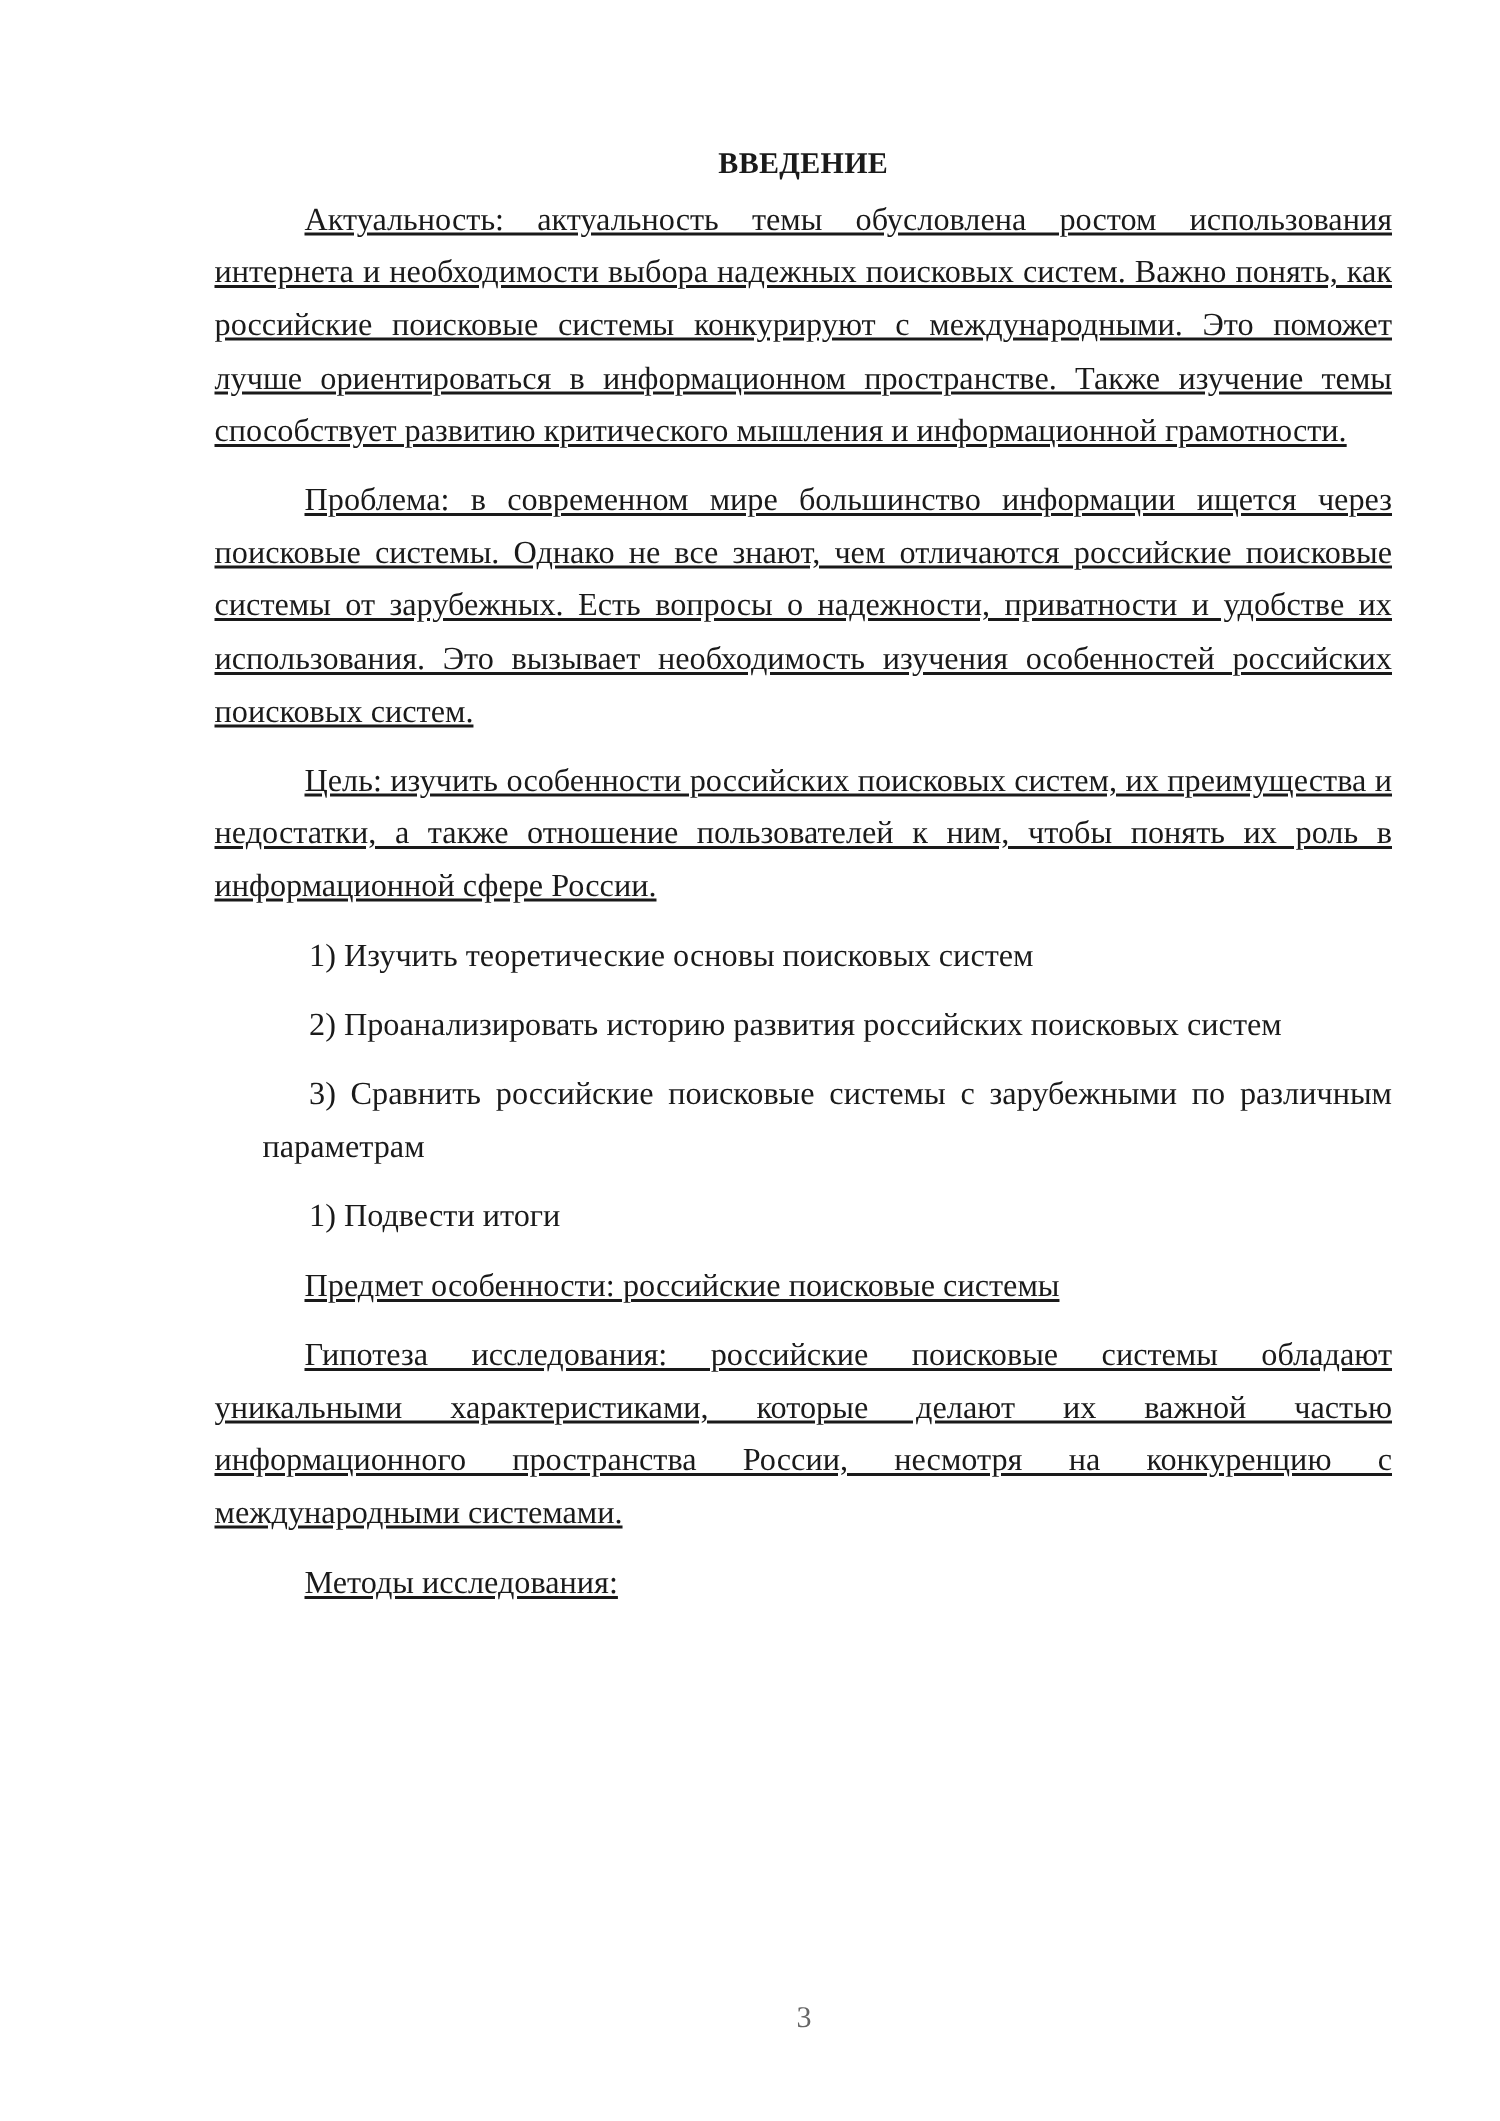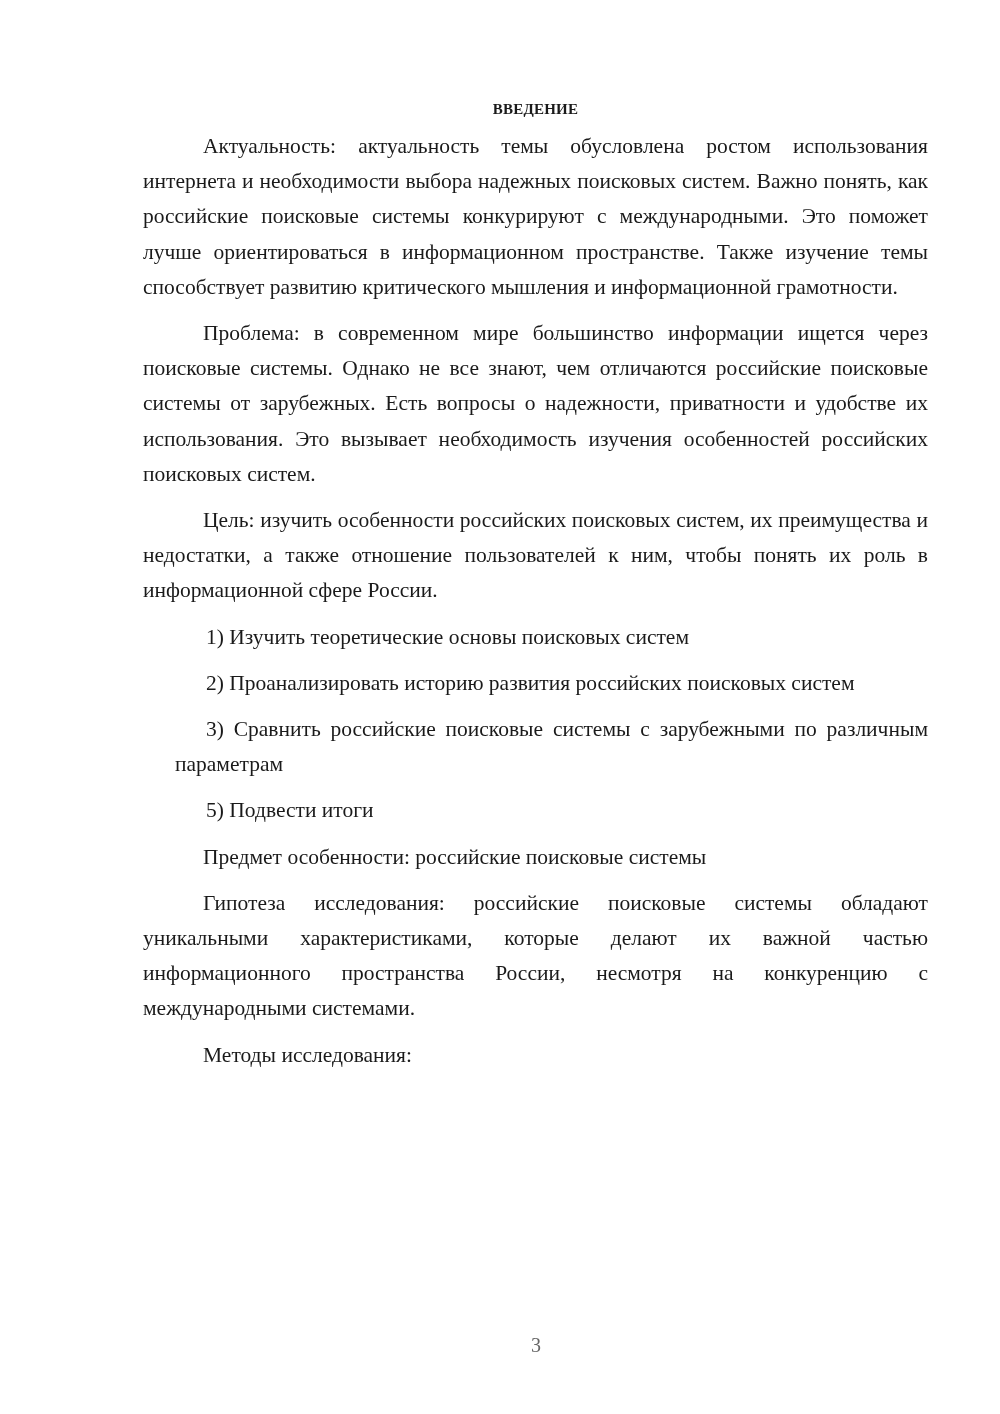--- a/index.html
+++ b/index.html
@@ -4,44 +4,44 @@
 <style>
   html, body { margin: 0; padding: 0; background: #ffffff; }
   body { width: 1000px; height: 1414px; position: relative; overflow: hidden; }
   .page {
     position: absolute; left: 143px; top: 92px; width: 785px;
     font-family: "Liberation Serif", "DejaVu Serif", serif;
     font-size: 21.5px; line-height: 35.2px; color: #1a1a1a;
   }
   .title { text-align: center; font-weight: bold; margin: 0 0 0 0; padding-left: 0; letter-spacing: 0.2px; }
   p { margin: 0; }
-  .para { text-indent: 60px; text-align: justify; margin-bottom: 11px; }
+  .para { text-indent: 60px; text-align: justify; margin-bottom: 11px; text-decoration: underline; }
   .para:last-child { margin-bottom: 0; }
   .list-item { text-indent: 31px; text-align: justify; margin-bottom: 11px; margin-left: 32px; }
   .page-number {
     position: absolute; left: 0; width: 1000px; top: 1334px; text-align: center;
     font-family: "Liberation Serif", "DejaVu Serif", serif; font-size: 20px; color: #666;
     padding-left: 72px; box-sizing: border-box;
   }
 </style>
 </head>
 <body>
 
 <div class="page">
-  <h1 class="title" style="font-size:15px; line-height:35px; margin-bottom:2px;">ВВЕДЕНИЕ</h1>
+  <h1 class="title" style="font-size:20px; line-height:35px; margin-bottom:2px;">ВВЕДЕНИЕ</h1>
 
   <p class="para">Актуальность: актуальность темы обусловлена ростом использования интернета и необходимости выбора надежных поисковых систем. Важно понять, как российские поисковые системы конкурируют с международными. Это поможет лучше ориентироваться в информационном пространстве. Также изучение темы способствует развитию критического мышления и информационной грамотности.</p>
   <p class="para">Проблема: в современном мире большинство информации ищется через поисковые системы. Однако не все знают, чем отличаются российские поисковые системы от зарубежных. Есть вопросы о надежности, приватности и удобстве их использования. Это вызывает необходимость изучения особенностей российских поисковых систем.</p>
   <p class="para">Цель: изучить особенности российских поисковых систем, их преимущества и недостатки, а также отношение пользователей к ним, чтобы понять их роль в информационной сфере России.</p>
 
   <div>
     <p class="list-item">1) Изучить теоретические основы поисковых систем</p>
     <p class="list-item">2) Проанализировать историю развития российских поисковых систем</p>
     <p class="list-item">3) Сравнить российские поисковые системы с зарубежными по различным параметрам</p>
-    <p class="list-item">5) Подвести итоги</p>
+    <p class="list-item">1) Подвести итоги</p>
   </div>
 
   <p class="para">Предмет особенности: российские поисковые системы</p>
   <p class="para">Гипотеза исследования: российские поисковые системы обладают уникальными характеристиками, которые делают их важной частью информационного пространства России, несмотря на конкуренцию с международными системами.</p>
   <p class="para">Методы исследования:</p>
 </div>
 
 <div class="page-number">3</div>
 
 </body></html>

